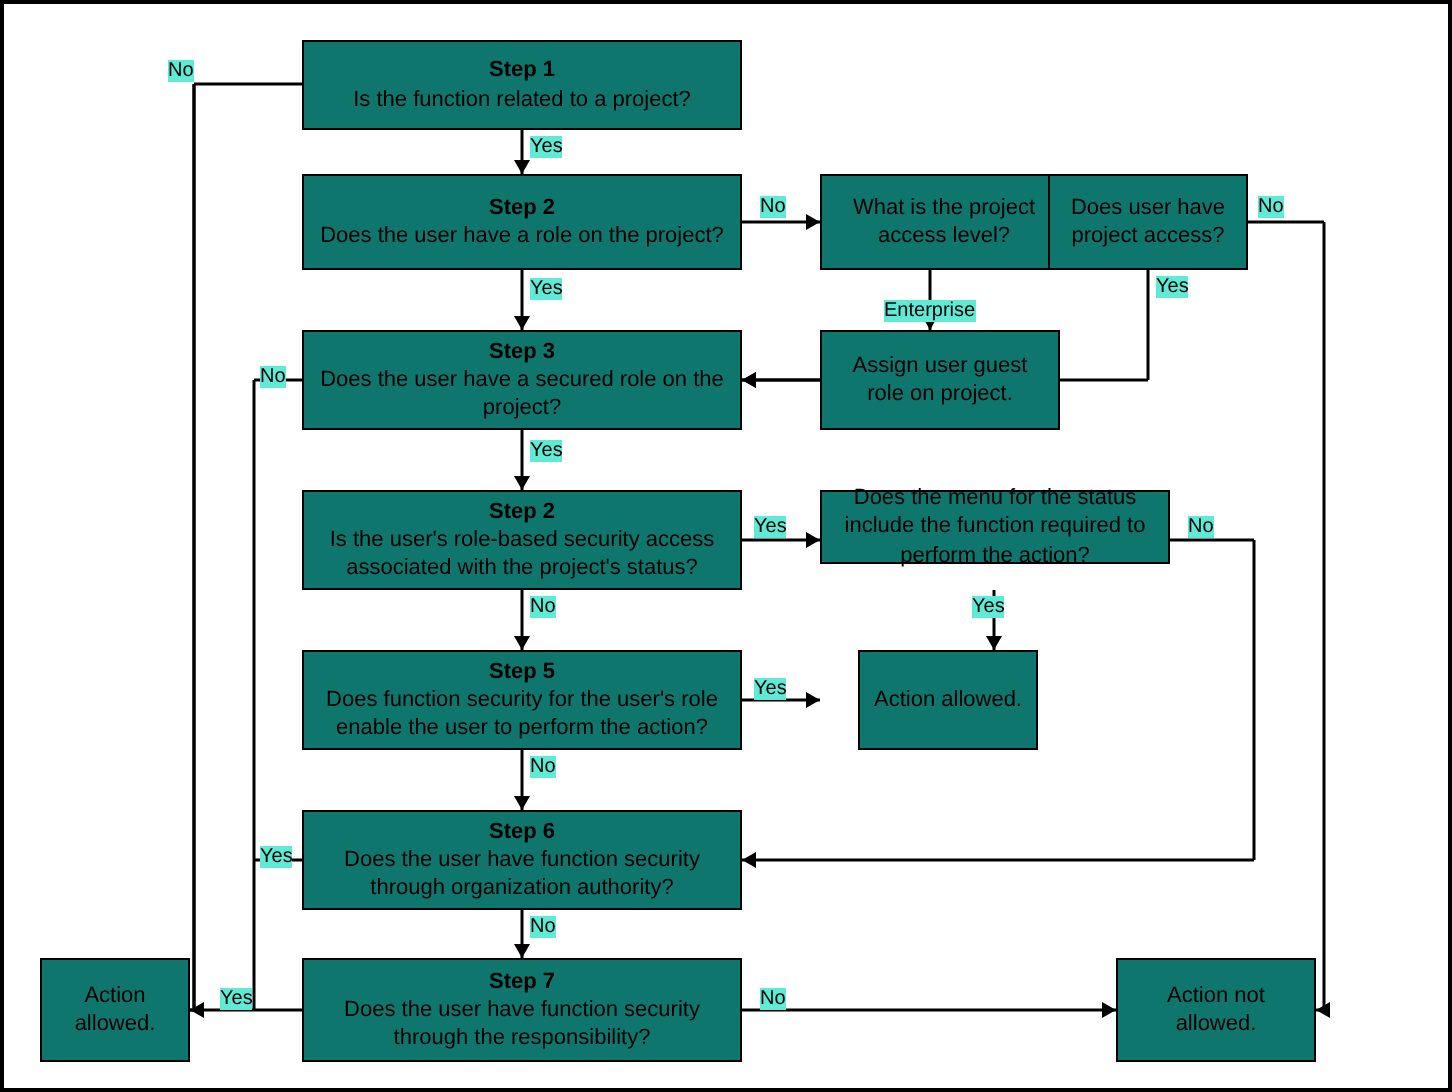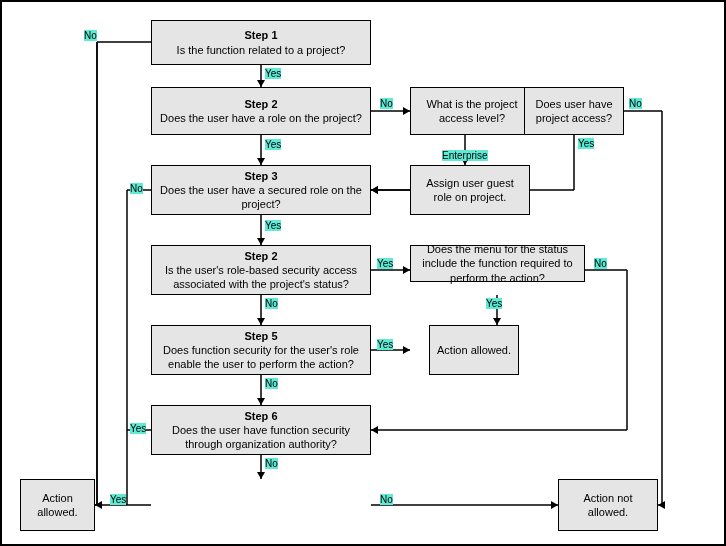--- a/index.html
+++ b/index.html
@@ -14,21 +14,21 @@
     .diagram-container {
       position: relative;
       width: 726px;
       height: 546px;
       background: #fff;
       border: 2px solid #000;
     }
     .box {
       position: absolute;
       border: 1.5px solid #000;
-      background: #e5e5e5;
+      background: #0f766e;
       text-align: center;
       display: flex;
       flex-direction: column;
       align-items: center;
       justify-content: center;
       padding: 3px 5px;
       line-height: 1.3;
     }
     .box .step-label {
       font-weight: bold;
@@ -173,20 +173,24 @@
 
   <div class="box" style="left:427px; top:323px; width:90px; height:50px;">
     <span>Action allowed.</span>
   </div>
 
   <div class="box" style="left:149px; top:403px; width:220px; height:50px;">
     <span class="step-label">Step 6</span>
     <span>Does the user have function security through organization authority?</span>
   </div>
 
+  <div class="box" style="left:149px; top:477px; width:220px; height:52px;">
+    <span class="step-label">Step 7</span>
+    <span>Does the user have function security through the responsibility?</span>
+  </div>
 
   <div class="box" style="left:18px; top:477px; width:75px; height:52px;">
     <span>Action allowed.</span>
   </div>
 
   <div class="box" style="left:556px; top:477px; width:100px; height:52px;">
     <span>Action not allowed.</span>
   </div>
 
   <span class="label-text" style="left:82px; top:28px;">No</span>

